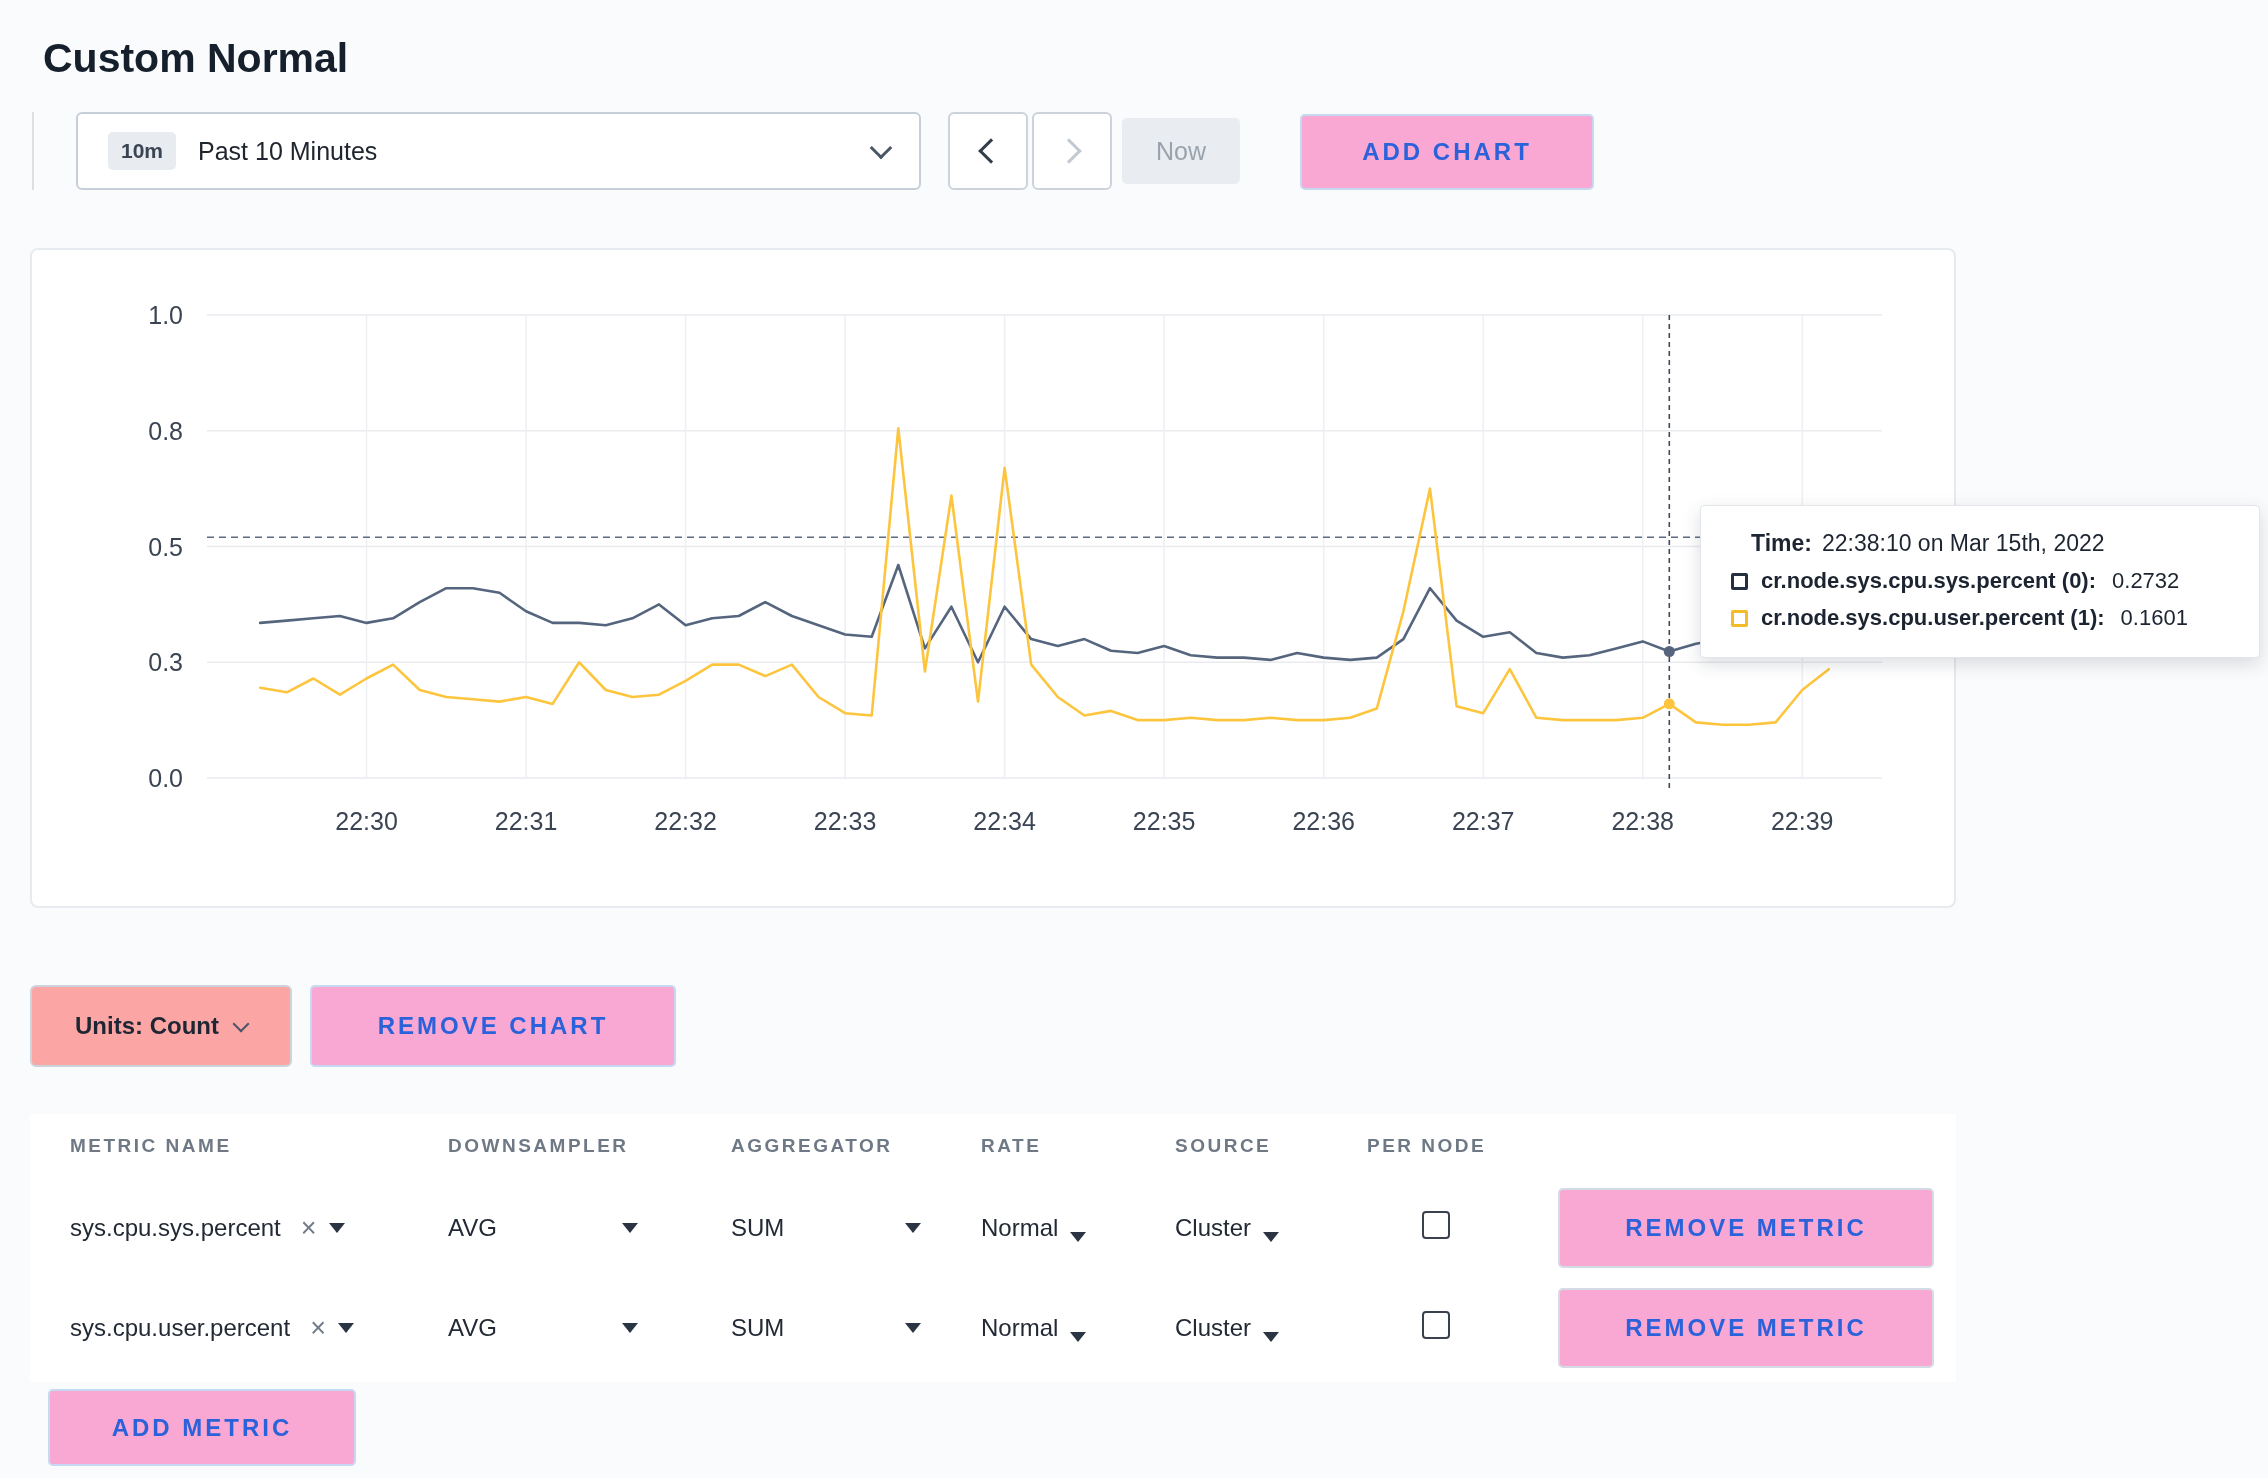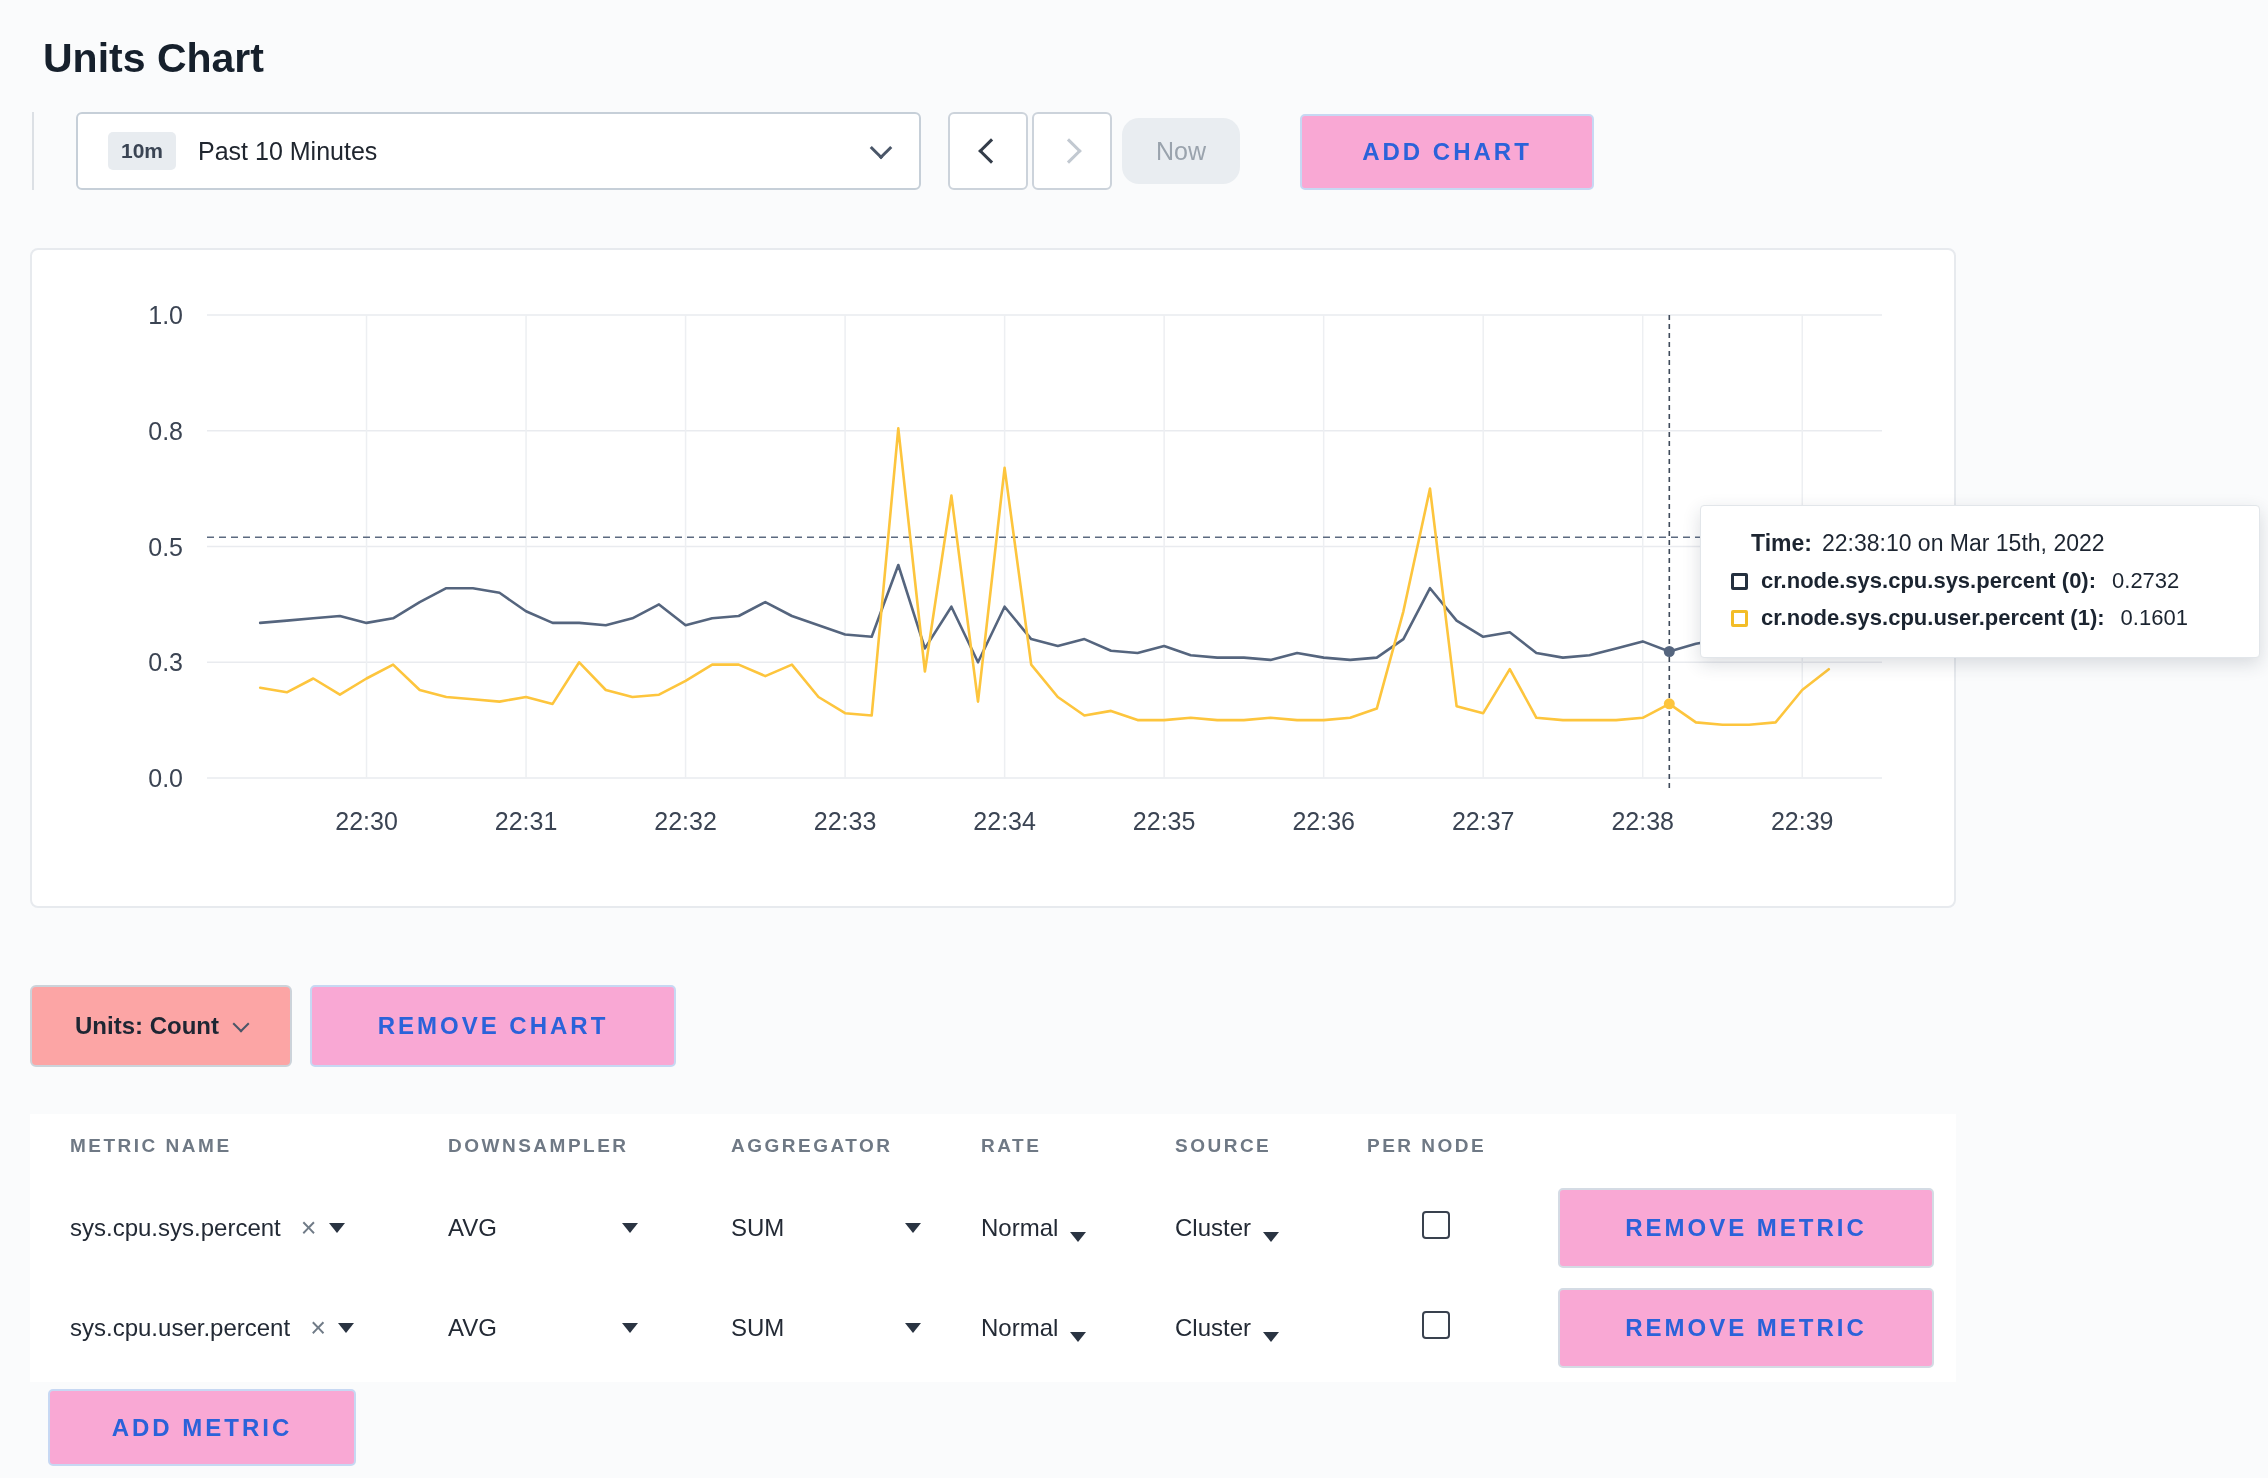--- a/index.html
+++ b/index.html
@@ -22,21 +22,21 @@
     transform:rotate(45deg);margin-top:-6px;}
   .time-select .chev{margin-left:auto;}
   .pager{position:absolute;left:948px;top:0;display:flex;gap:4px;}
   .pager button{width:80px;height:78px;background:#fff;border:2px solid #ccd3db;border-radius:6px;
     display:flex;align-items:center;justify-content:center;cursor:pointer;padding:0;}
   .chv-l{width:15px;height:15px;border-left:3.5px solid #333c49;border-bottom:3.5px solid #333c49;
     transform:rotate(45deg);margin-left:6px;}
   .chv-r{width:15px;height:15px;border-left:3.5px solid #c2c9d1;border-bottom:3.5px solid #c2c9d1;
     transform:rotate(225deg);margin-right:6px;}
   .now-btn{position:absolute;left:1122px;top:6px;width:118px;height:66px;background:#e9edf1;border:none;
-    border-radius:17px;font-size:25px;color:#9aa3ad;font-family:inherit;cursor:default;}
+    border-radius:5px;font-size:25px;color:#9aa3ad;font-family:inherit;cursor:default;}
   .ghost-blue{background:#f9a8d4;border:2px solid #c7d8f3;border-radius:5px;color:#2b62d9;
     font-size:24px;font-weight:700;letter-spacing:3px;font-family:inherit;cursor:pointer;}
   .add-chart-btn{position:absolute;left:1300px;top:2px;width:294px;height:76px;}
 
   
   .chart-card{position:absolute;left:30px;top:248px;width:1926px;height:660px;box-sizing:border-box;
     background:#fff;border:2px solid #e7eaee;border-radius:8px;}
   .chart-card svg{position:absolute;left:0;top:0;width:100%;height:100%;}
 
   
@@ -69,21 +69,21 @@
   .ddw{display:flex;align-items:center;justify-content:space-between;width:190px;cursor:pointer;}
   .ddn{display:flex;align-items:flex-end;gap:12px;cursor:pointer;}
   .checkbox{width:28px;height:28px;box-sizing:border-box;border:2.5px solid #39414e;border-radius:4px;
     background:#fff;display:inline-block;margin-left:55px;cursor:pointer;}
   .remove-metric-btn{width:376px;height:80px;border-color:#d4dbe4;}
   .add-metric-btn{position:absolute;left:48px;top:1389px;width:308px;height:77px;}
 </style>
 </head>
 <body>
 
-<h1 class="page-title">Units Chart</h1>
+<h1 class="page-title">Custom Normal</h1>
 
 <div class="toolbar">
   <div class="toolbar-rule"></div>
 
   <div class="time-select">
     <span class="badge-10m">10m</span>
     <span class="time-label">Past 10 Minutes</span>
     <span class="chev"></span>
   </div>
 

